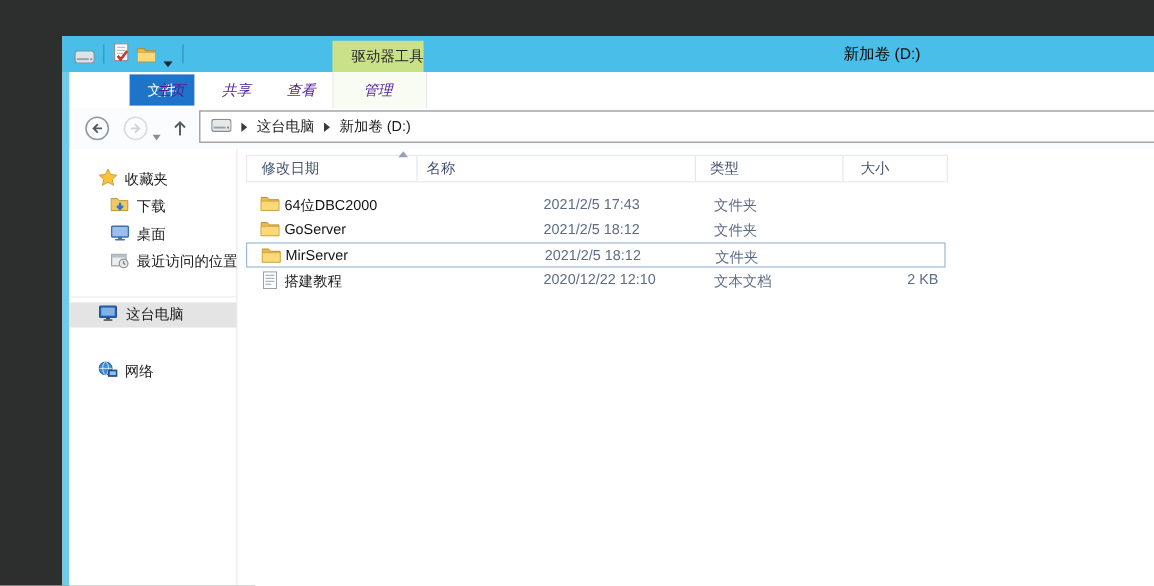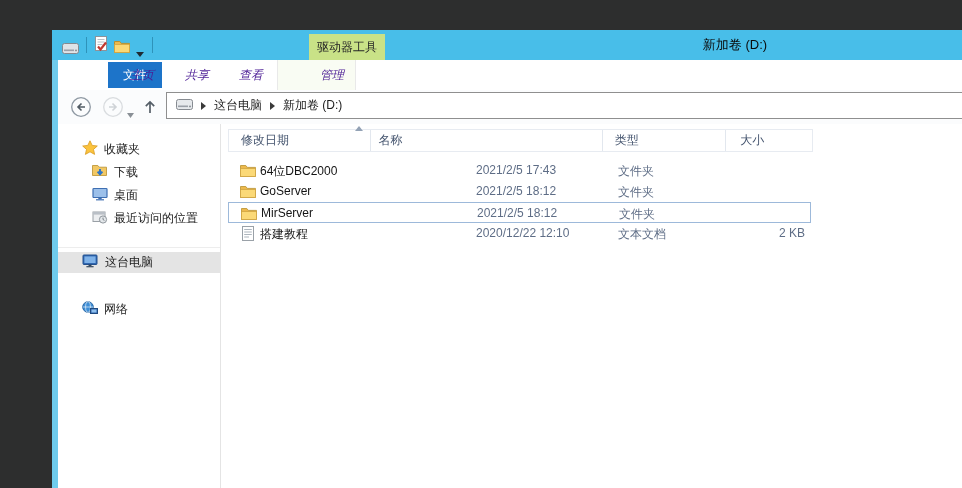--- a/index.html
+++ b/index.html
@@ -10,21 +10,21 @@
   .left-edge{position:absolute;left:0;top:30px;bottom:0;width:6px;background:#6fcbec;}
 
   
   .titlebar{position:absolute;left:0;top:0;right:0;height:30px;background:#48bee9;}
   .titlebar .sep{position:absolute;top:7px;width:1px;height:16px;background:rgba(0,70,100,.35);}
   .sysicon{position:absolute;left:10px;top:10px;cursor:pointer;}
   .qat-doc{position:absolute;left:42px;top:6px;cursor:pointer;}
   .qat-folder{position:absolute;left:62px;top:9px;cursor:pointer;}
   .qat-caret{position:absolute;left:84px;top:13px;cursor:pointer;}
   .ctx-tab{position:absolute;left:225px;top:4px;width:76px;height:26px;line-height:26px;
-           text-align:center;font-size:12px;color:#262626;background:#c9e287;cursor:pointer;margin-left:32px;}
+           text-align:right;font-size:12px;color:#262626;background:#c9e287;cursor:pointer;}
   .win-title{position:absolute;left:683px;top:0;transform:translateX(-50%);
              line-height:30px;font-size:13px;color:#0b0b0b;white-space:nowrap;}
 
   
   .tabrow{position:absolute;left:6px;right:0;top:30px;height:30px;background:#ffffff;}
   .ctx-zone{position:absolute;left:219px;top:0;width:77px;height:30px;background:rgba(201,226,135,0.10);
             border-left:1px solid #e9e9e9;border-right:1px solid #e9e9e9;}
   .tab-file{position:absolute;left:6px;top:2px;width:54px;height:26px;line-height:26px;text-align:center;
             background:#1d74c9;color:#ffffff;font-size:12px;cursor:pointer;margin-left:44px;}
   .tab{position:absolute;top:0;transform:translateX(-50%);line-height:30px;font-size:12px;color:#4c1d95;
@@ -36,21 +36,21 @@
   .nav-fwd{position:absolute;left:44px;top:6px;cursor:default;}
   .nav-caret{position:absolute;left:69px;top:14px;cursor:pointer;}
   .nav-up{position:absolute;left:85px;top:8px;cursor:pointer;}
   .addrbox{position:absolute;left:108px;top:2px;right:-16px;height:27px;background:#ffffff;
            border:1px solid #8f8f8f;box-sizing:border-box;display:flex;align-items:center;
            padding-left:9px;gap:8px;font-size:12px;color:#1c1c1c;cursor:text;}
   .crumb{cursor:pointer;white-space:nowrap;}
 
   
   .main{position:absolute;left:6px;right:0;top:94px;bottom:0;display:flex;background:#ffffff;}
-  .sidebar{position:relative;width:163px;background:#ffffff;border-right:1px solid #e4e4e4;box-sizing:border-box;}
+  .sidebar{position:relative;width:140px;background:#ffffff;border-right:1px solid #e4e4e4;box-sizing:border-box;}
   .sb-item{position:absolute;left:0;right:0;height:22px;display:flex;align-items:center;gap:6px;
            font-size:12px;color:#1a1a1a;cursor:pointer;white-space:nowrap;}
   .sb-item .lbl{overflow:hidden;}
   .ind1{padding-left:24px;}
   .ind2{padding-left:34px;}
   .sb-sel{background:#e4e4e4;}
   .sb-divider{position:absolute;left:0;right:0;top:123px;height:1px;background:#ededed;}
 
   
   .filearea{position:relative;flex:1;background:#ffffff;overflow:hidden;}
@@ -114,21 +114,21 @@
       <div class="ctx-tab">驱动器工具</div>
       <div class="win-title">新加卷 (D:)</div>
     </div>
 
     <div class="tabrow">
       <div class="ctx-zone"></div>
       <div class="tab-file">文件</div>
       <div class="tab" style="left:84px">主页</div>
       <div class="tab" style="left:139px">共享</div>
       <div class="tab" style="left:193px">查看</div>
-      <div class="tab" style="left:274px">管理</div>
+      <div class="tab" style="left:257px">管理</div>
     </div>
 
     <div class="addressrow">
       <span class="nav-back">
         <svg width="22" height="22" viewBox="0 0 22 22">
             <circle cx="11" cy="11" r="9.3" fill="none" stroke="#8f99a3" stroke-width="1.3"></circle>
             <path d="M15 11 H8 M11.5 7.5 L8 11 L11.5 14.5" fill="none" stroke="#515b64" stroke-width="1.6"></path>
           </svg>
       </span>
       <span class="nav-fwd">

